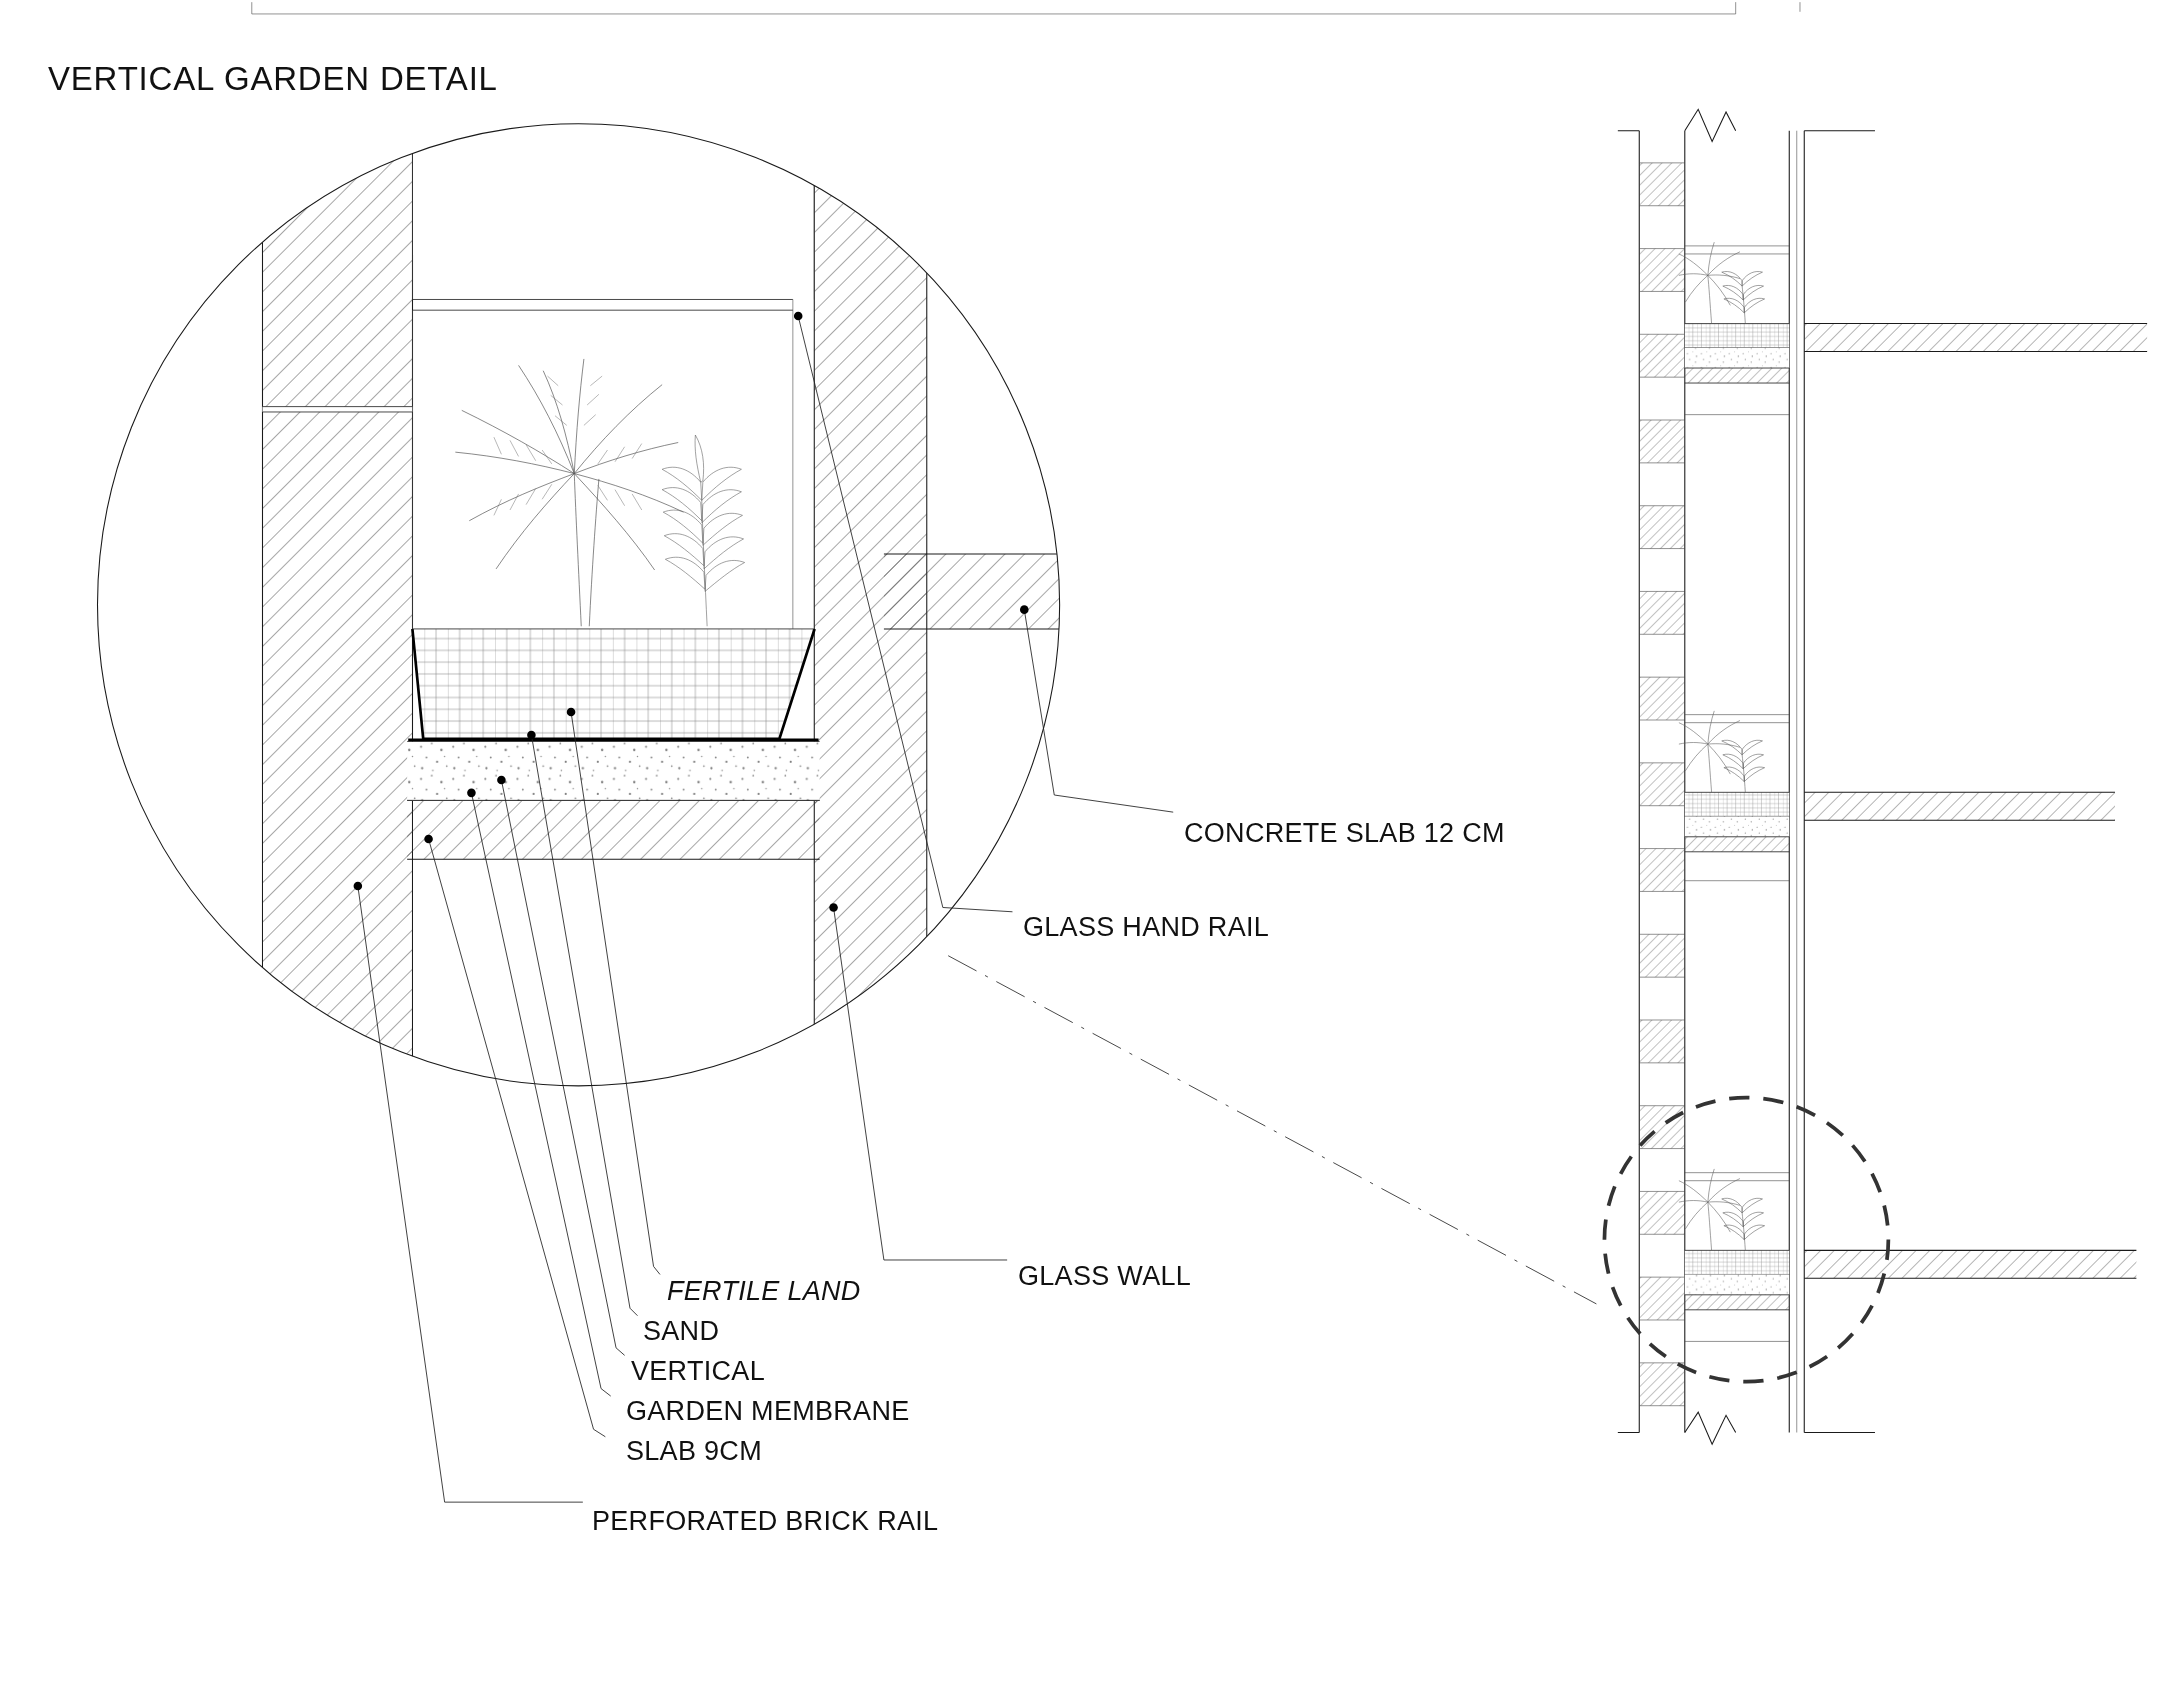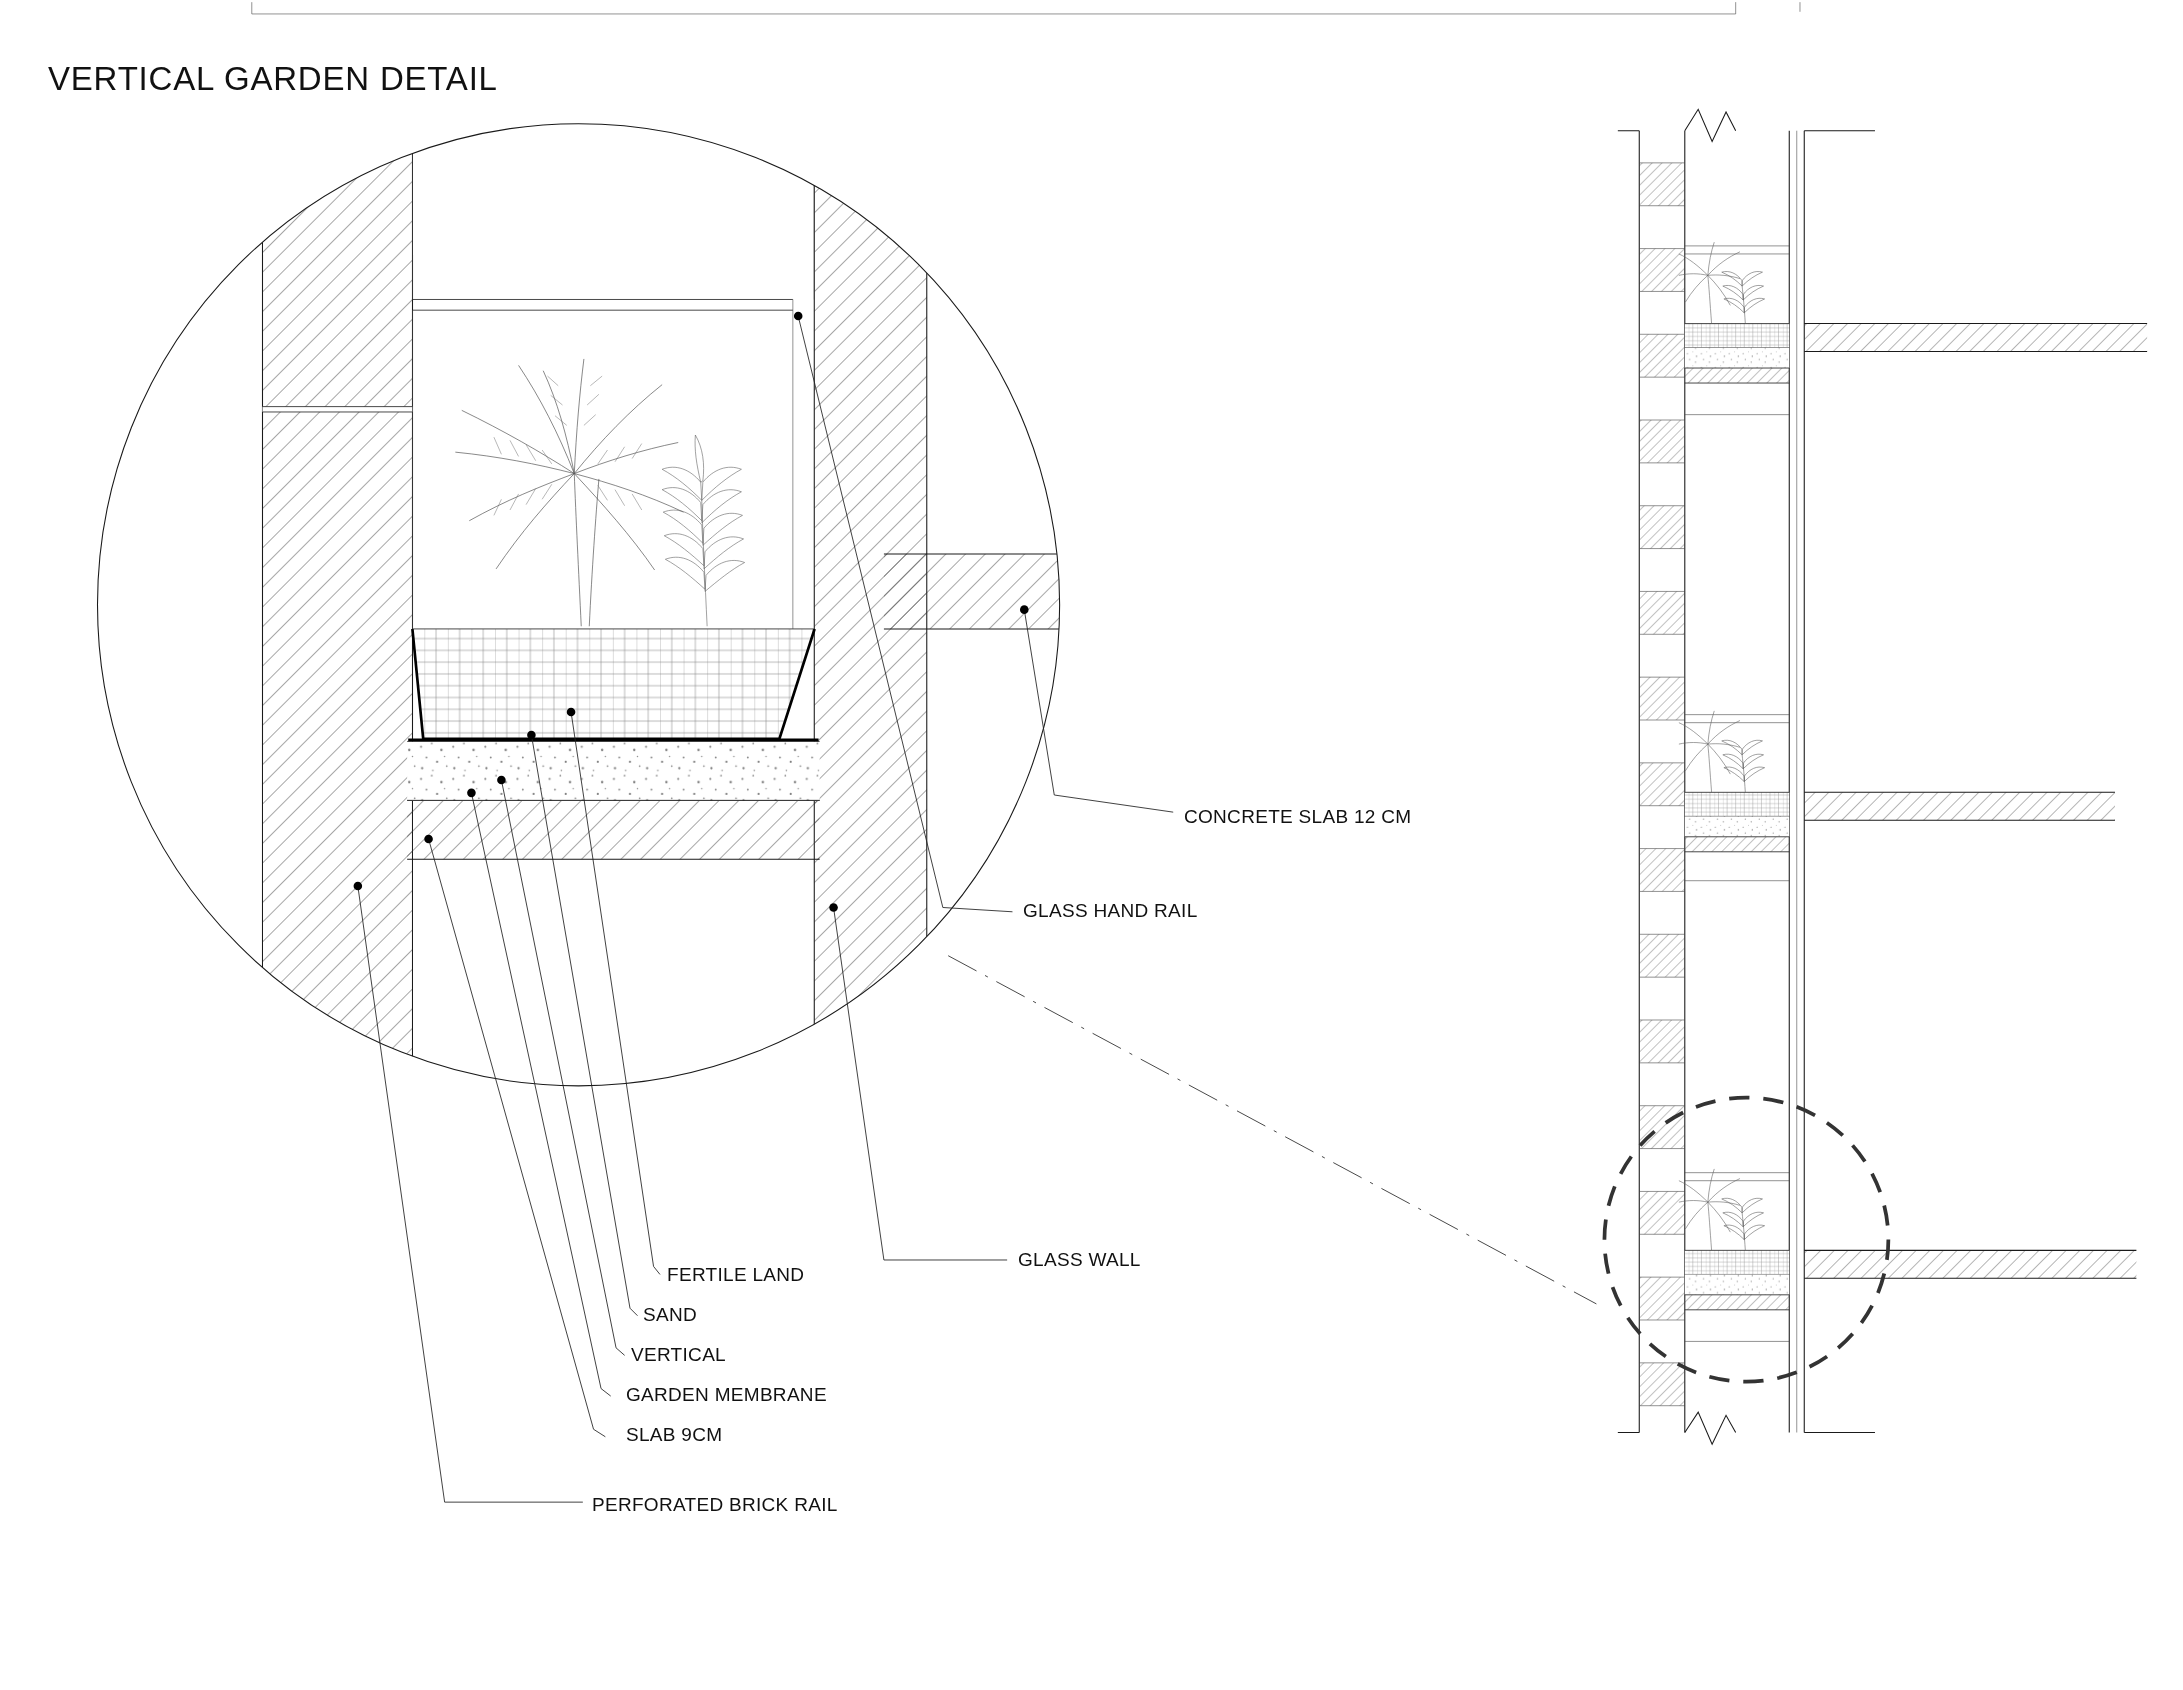--- a/index.html
+++ b/index.html
@@ -26,24 +26,25 @@
     left: 48px;
     top: 58px;
     font-size: 33px;
     letter-spacing: 0.8px;
     font-weight: 400;
     color: #111111;
     white-space: nowrap;
   }
   .label {
     position: absolute;
-    font-size: 19px;
+    font-size: 27px;
     letter-spacing: 0.3px;
     color: #111111;
     white-space: nowrap;
+    margin-top: 12px;
   }
   svg {
     position: absolute;
     left: 0; top: 0;
     width: 2183px;
     height: 1691px;
     pointer-events: none;
   }
   .ln { stroke: #1a1a1a; stroke-width: 2; fill: none; }
   .ln-thin { stroke: #2a2a2a; stroke-width: 1.6; fill: none; }
@@ -336,21 +337,21 @@
       <path class="ln" d="M3020 2670 H3060 M3368 2670 H3500"></path>
       <path class="ln" d="M3145 2670 L3170 2632 L3196 2692 L3222 2638 L3240 2670"></path>
 
       <circle cx="3260" cy="2310" r="265" class="dash-circ"></circle>
     </g>
   </svg>
 
   <div class="label" style="left:1184px; top:804px;">CONCRETE SLAB 12 CM</div>
   <div class="label" style="left:1023px; top:898px;text-align:center;">GLASS HAND RAIL</div>
   <div class="label" style="left:1018px; top:1247px;">GLASS WALL</div>
-  <div class="label" style="left:667px; top:1262px;">FERTILE LAND</div>
+  <div class="label" style="left:667px; top:1262px;font-style:italic;">FERTILE LAND</div>
   <div class="label" style="left:643px; top:1302px;">SAND</div>
   <div class="label" style="left:631px; top:1342px;">VERTICAL</div>
   <div class="label" style="left:626px; top:1382px;">GARDEN MEMBRANE</div>
   <div class="label" style="left:626px; top:1422px;text-align:right;">SLAB 9CM</div>
   <div class="label" style="left:592px; top:1492px;">PERFORATED BRICK RAIL</div>
 
 </div>
 
 
 </body></html>

